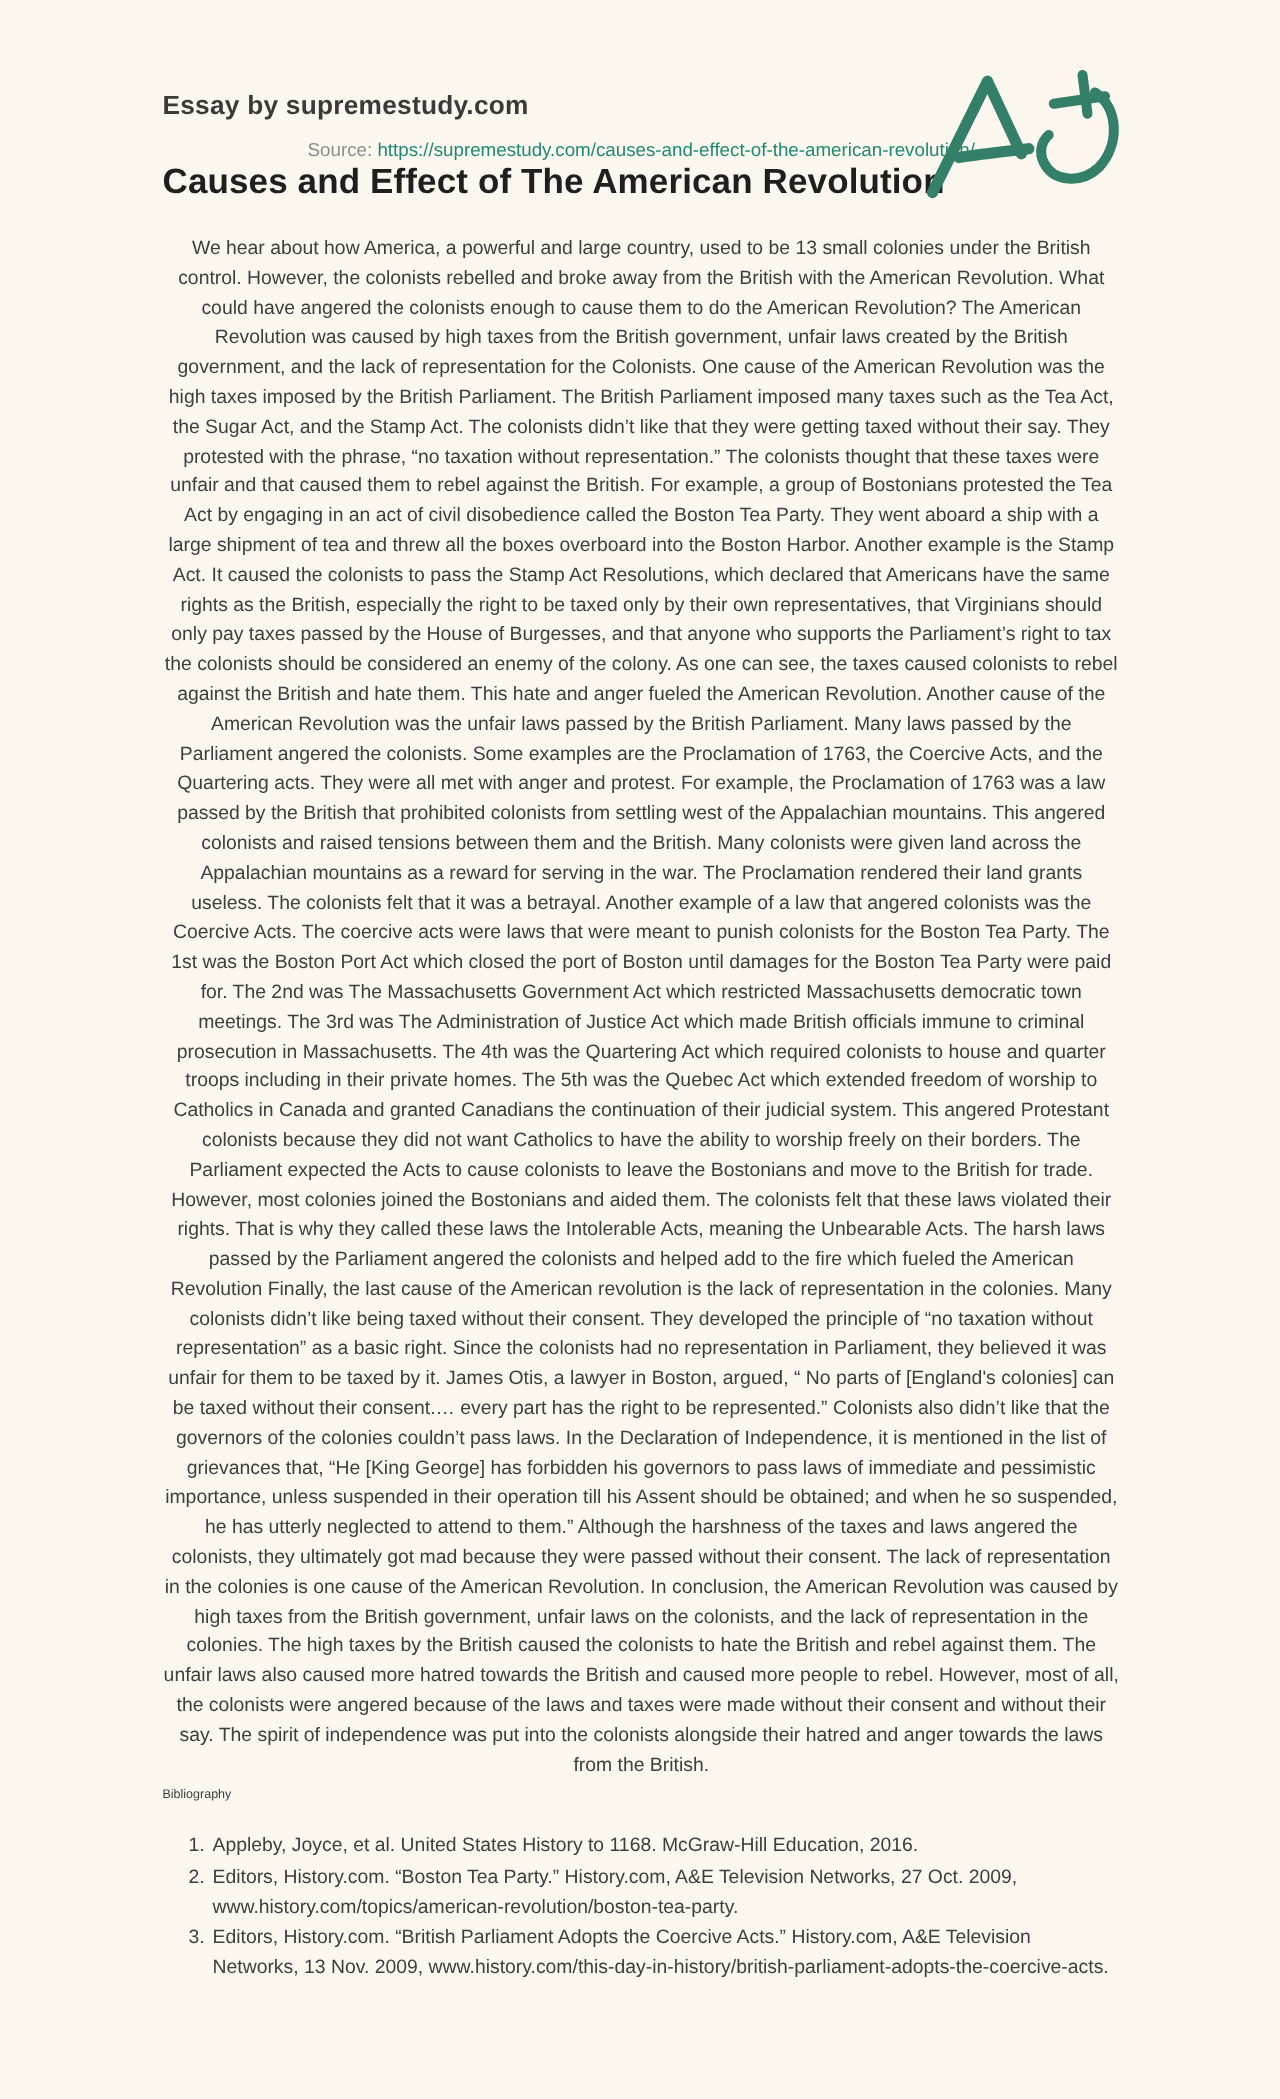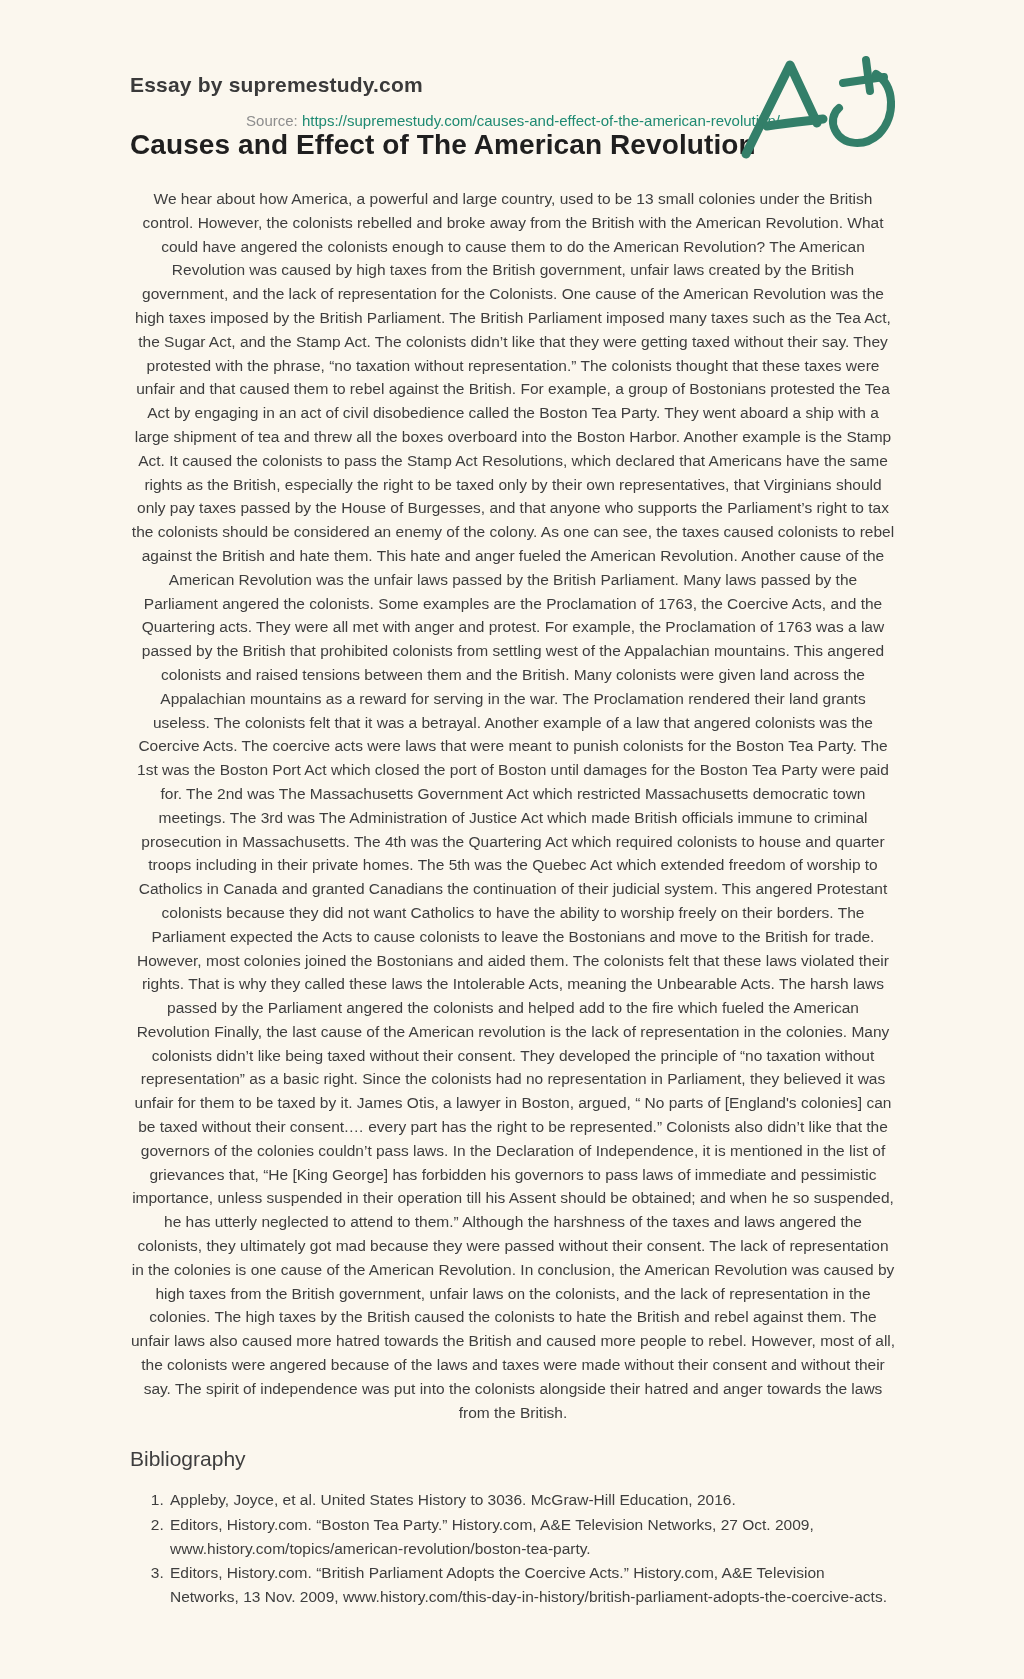--- a/index.html
+++ b/index.html
@@ -46,22 +46,21 @@
     letter-spacing: 0.1px;
   }
   .essay-body {
     margin-top: 26px;
     font-size: 15.5px;
     line-height: 23.8px;
     color: #3E3E3E;
     text-align: center;
   }
   .bib-heading {
-    margin-top: 23px;
-    font-size: 21px;
+    font-size: 10px;
     line-height: 23.8px;
     color: #3E3E3E;
   }
   .bib-list {
     margin-top: 17px;
     padding-left: 38px;
     font-size: 15.5px;
     line-height: 24.3px;
     color: #3E3E3E;
   }
@@ -94,19 +93,19 @@
   </div>
 
   <main>
     <h2 class="essay-title">Causes and Effect of The American Revolution</h2>
 
     <p class="essay-body">We hear about how America, a powerful and large country, used to be 13 small colonies under the British control. However, the colonists rebelled and broke away from the British with the American Revolution. What could have angered the colonists enough to cause them to do the American Revolution? The American Revolution was caused by high taxes from the British government, unfair laws created by the British government, and the lack of representation for the Colonists. One cause of the American Revolution was the high taxes imposed by the British Parliament. The British Parliament imposed many taxes such as the Tea Act, the Sugar Act, and the Stamp Act. The colonists didn’t like that they were getting taxed without their say. They protested with the phrase, “no taxation without representation.” The colonists thought that these taxes were unfair and that caused them to rebel against the British. For example, a group of Bostonians protested the Tea Act by engaging in an act of civil disobedience called the Boston Tea Party. They went aboard a ship with a large shipment of tea and threw all the boxes overboard into the Boston Harbor. Another example is the Stamp Act. It caused the colonists to pass the Stamp Act Resolutions, which declared that Americans have the same rights as the British, especially the right to be taxed only by their own representatives, that Virginians should only pay taxes passed by the House of Burgesses, and that anyone who supports the Parliament’s right to tax the colonists should be considered an enemy of the colony. As one can see, the taxes caused colonists to rebel against the British and hate them. This hate and anger fueled the American Revolution. Another cause of the American Revolution was the unfair laws passed by the British Parliament. Many laws passed by the Parliament angered the colonists. Some examples are the Proclamation of 1763, the Coercive Acts, and the Quartering acts. They were all met with anger and protest. For example, the Proclamation of 1763 was a law passed by the British that prohibited colonists from settling west of the Appalachian mountains. This angered colonists and raised tensions between them and the British. Many colonists were given land across the Appalachian mountains as a reward for serving in the war. The Proclamation rendered their land grants useless. The colonists felt that it was a betrayal. Another example of a law that angered colonists was the Coercive Acts. The coercive acts were laws that were meant to punish colonists for the Boston Tea Party. The 1st was the Boston Port Act which closed the port of Boston until damages for the Boston Tea Party were paid for. The 2nd was The Massachusetts Government Act which restricted Massachusetts democratic town meetings. The 3rd was The Administration of Justice Act which made British officials immune to criminal prosecution in Massachusetts. The 4th was the Quartering Act which required colonists to house and quarter troops including in their private homes. The 5th was the Quebec Act which extended freedom of worship to Catholics in Canada and granted Canadians the continuation of their judicial system. This angered Protestant colonists because they did not want Catholics to have the ability to worship freely on their borders. The Parliament expected the Acts to cause colonists to leave the Bostonians and move to the British for trade. However, most colonies joined the Bostonians and aided them. The colonists felt that these laws violated their rights. That is why they called these laws the Intolerable Acts, meaning the Unbearable Acts. The harsh laws passed by the Parliament angered the colonists and helped add to the fire which fueled the American Revolution Finally, the last cause of the American revolution is the lack of representation in the colonies. Many colonists didn’t like being taxed without their consent. They developed the principle of “no taxation without representation” as a basic right. Since the colonists had no representation in Parliament, they believed it was unfair for them to be taxed by it. James Otis, a lawyer in Boston, argued, “ No parts of [England's colonies] can be taxed without their consent.… every part has the right to be represented.” Colonists also didn’t like that the governors of the colonies couldn’t pass laws. In the Declaration of Independence, it is mentioned in the list of grievances that, “He [King George] has forbidden his governors to pass laws of immediate and pessimistic importance, unless suspended in their operation till his Assent should be obtained; and when he so suspended, he has utterly neglected to attend to them.” Although the harshness of the taxes and laws angered the colonists, they ultimately got mad because they were passed without their consent. The lack of representation in the colonies is one cause of the American Revolution. In conclusion, the American Revolution was caused by high taxes from the British government, unfair laws on the colonists, and the lack of representation in the colonies. The high taxes by the British caused the colonists to hate the British and rebel against them. The unfair laws also caused more hatred towards the British and caused more people to rebel. However, most of all, the colonists were angered because of the laws and taxes were made without their consent and without their say. The spirit of independence was put into the colonists alongside their hatred and anger towards the laws from the British.</p>
 
     <p class="bib-heading">Bibliography</p>
 
     <ol class="bib-list">
-      <li>Appleby, Joyce, et al. United States History to 3036. McGraw-Hill Education, 2016.</li>
+      <li>Appleby, Joyce, et al. United States History to 1168. McGraw-Hill Education, 2016.</li>
       <li>Editors, History.com. “Boston Tea Party.” History.com, A&amp;E Television Networks, 27 Oct. 2009, www.history.com/topics/american-revolution/boston-tea-party.</li>
       <li>Editors, History.com. “British Parliament Adopts the Coercive Acts.” History.com, A&amp;E Television Networks, 13 Nov. 2009, www.history.com/this-day-in-history/british-parliament-adopts-the-coercive-acts.</li>
     </ol>
   </main>
 
 </div>
 
 </body></html>

